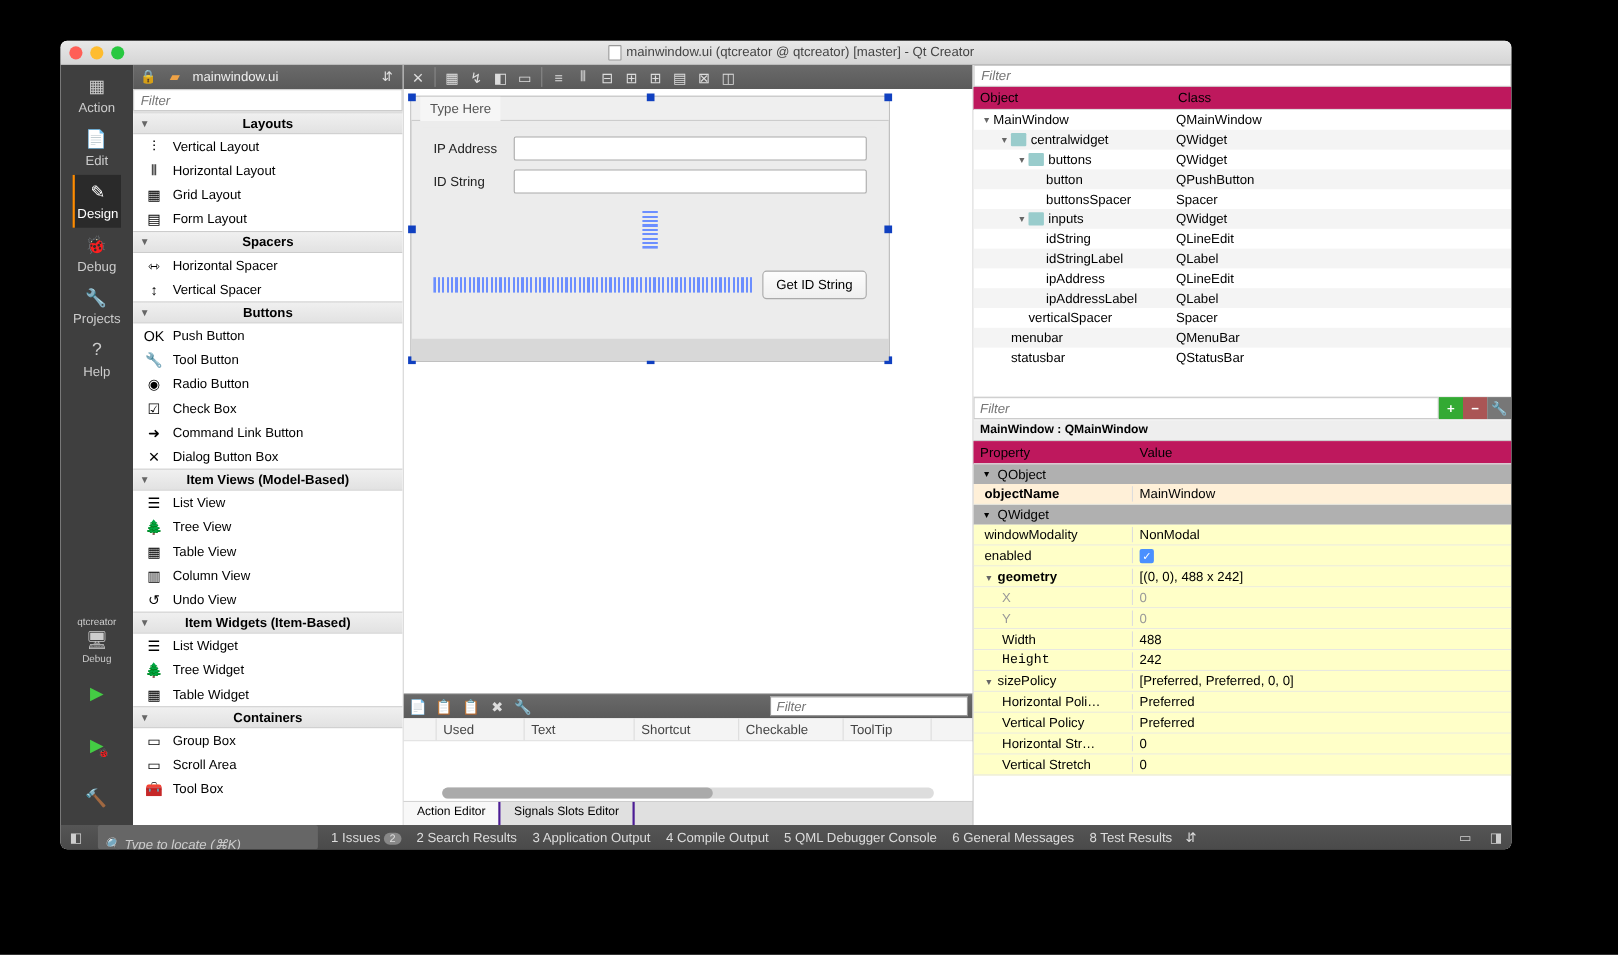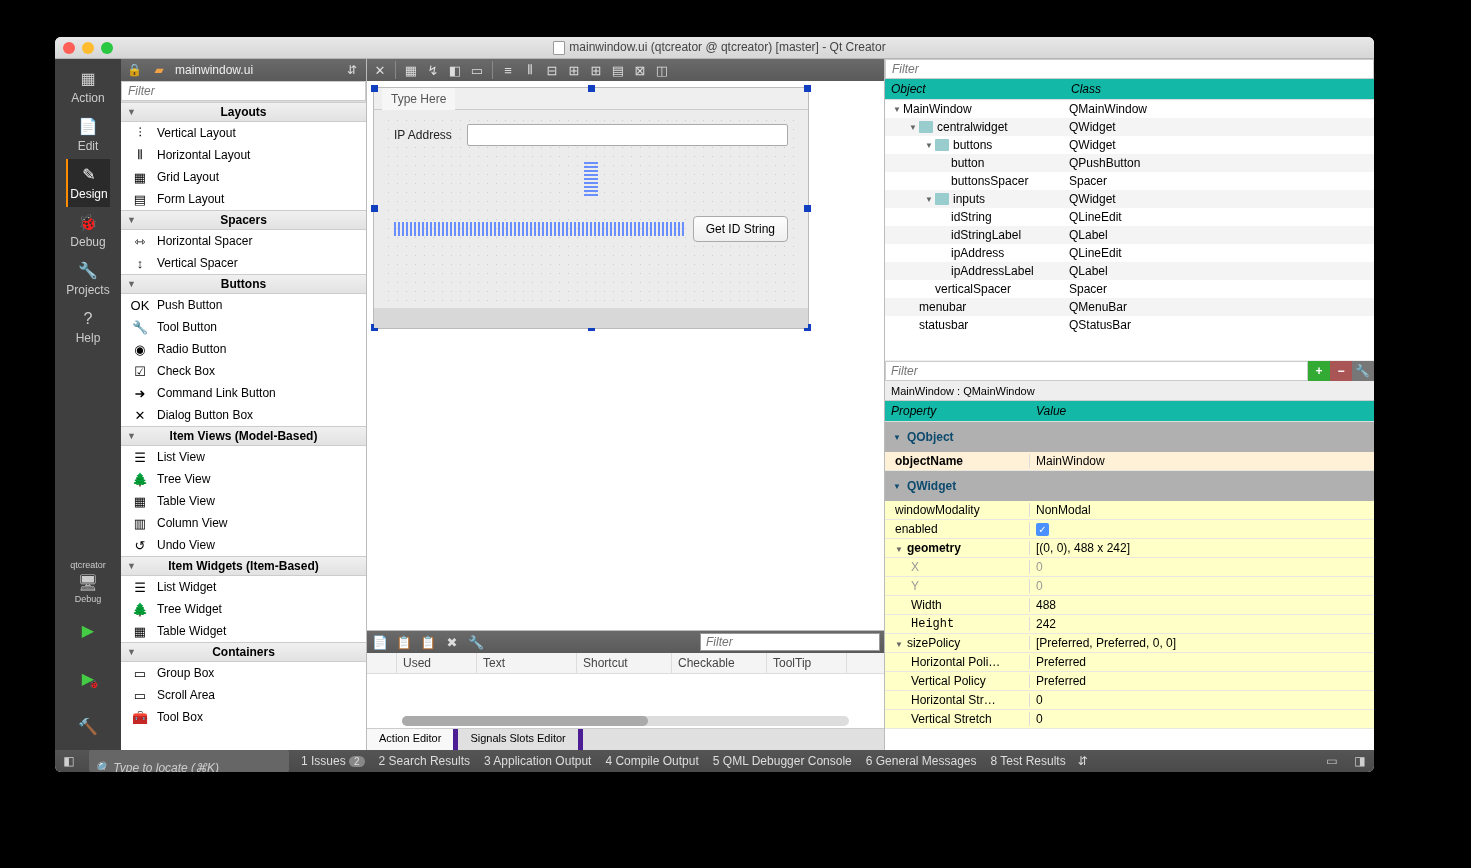--- a/index.html
+++ b/index.html
@@ -45,42 +45,42 @@
 .statusstrip { position:absolute; left:0; right:0; bottom:0; height:20px; background:#d8d8d8;}
 .action-panel { height:120px; border-top:1px solid #bbb; display:flex; flex-direction:column; background:#fff;}
 .ap-toolbar { height:22px; background:linear-gradient(#6a6a6a,#5a5a5a); display:flex; align-items:center; padding:0 4px; gap:6px;}
 .ap-filter { width:180px; height:18px; background:#fff; border:1px solid #999; font-style:italic; color:#888; padding:0 5px;}
 .ap-header { display:flex; background:#f4f4f4; border-bottom:1px solid #ddd; font-size:11px; color:#444;}
 .ap-header > div { padding:3px 6px; border-right:1px solid #ddd;}
 .ap-body { flex:1; background:#fff; position:relative;}
 .ap-scroll { position:absolute; bottom:2px; left:35px; right:35px; height:10px; background:#ddd; border-radius:5px;}
 .ap-scroll::after{content:"";position:absolute;left:0;width:55%;height:100%;background:#aaa;border-radius:5px;}
 .tabs { height:22px; display:flex; background:#e0e0e0; border-top:1px solid #ccc;}
-.tab { padding:3px 12px; font-size:11px; border-right:5px solid #4c1d95; cursor:pointer;}
+.tab { padding:3px 12px; font-size:11px; border-right:2px solid #4c1d95; cursor:pointer;}
 .tab.active { background:#f8f8f8;}
 .col-right { width:490px; display:flex; flex-direction:column; border-left:1px solid #bbb;}
-.tree-header, .prop-header { display:flex; background:#14b8a6; border-bottom:1px solid #ddd; font-size:11px;font-style:italic;}
+.tree-header, .prop-header { display:flex; background:#be185d; border-bottom:1px solid #ddd; font-size:11px;}
 .tree-header > div, .prop-header > div { padding:3px 6px;}
 .obj-tree { height:260px; overflow:auto; background:#fff; font-size:12px;}
 .obj-row { display:flex; align-items:center; height:18px;}
 .obj-row:nth-child(even){background:#f4f4f4;}
 .cell-o { width:180px; display:flex; align-items:center; overflow:hidden;}
 .cell-c { flex:1; padding-left:4px;}
 .disc { font-size:8px; color:#666; width:12px; text-align:center;}
 .oi { width:14px; height:12px; background:#9cc; margin-right:4px; border-radius:1px;}
 .prop-toolbar { height:22px; background:#eee; display:flex; align-items:center;}
 .prop-filter { flex:1; height:20px; border:1px solid #ccc; font-style:italic; color:#888; padding:0 5px;}
 .pm-btn { width:22px; height:20px; display:flex;align-items:center;justify-content:center; color:#fff; font-weight:bold; background:#6a6a6a; cursor:pointer;}
 .pm-add{background:#3a3;} .pm-sub{background:#a55;} .pm-wr{background:#777;}
-.prop-path { background:#eee; padding:3px 6px; font-size:11px; border-bottom:1px solid #ccc;}
+.prop-path { background:#eee; padding:3px 6px; font-size:11px; border-bottom:1px solid #ccc;font-weight:bold;}
 .prop-list { flex:1; overflow:auto; font-size:12px;}
 .prop-row { display:flex; height:19px; align-items:center; border-bottom:1px solid #e8e8e0;}
 .pn { width:145px; padding-left:10px; border-right:1px solid #ddd;}
 .pv { flex:1; padding-left:6px;}
-.prop-group { background:#b0b0b0; color:#0c4a6e; font-weight:bold; padding:2px 8px; height:30px; display:flex; align-items:center;}
+.prop-group { background:#b0b0b0; color:#000000; font-weight:normal; padding:2px 8px; height:18px; display:flex; align-items:center;}
 .prop-group::before{content:"▼"; font-size:8px; margin-right:6px;}
 .yq{background:#ffffc8;} .yo{background:#fff0d8;} .ysub{padding-left:26px; color:#888;}
 .chk { width:13px;height:13px;background:#4a90ff;border-radius:2px;display:inline-flex;align-items:center;justify-content:center;color:#fff;font-size:10px;}
 .bottombar { height:22px; background:linear-gradient(#555,#4a4a4a); display:flex; align-items:center; color:#ddd; font-size:11px; padding:0 6px; gap:12px;}
 .locate { flex:0 0 200px; height:16px; background:#666; border-radius:2px; padding:11px 6px; color:#ccc; font-style:italic;}
 .badge{background:#888;border-radius:8px;padding:0 5px;font-size:10px;}
 </style>
 </head>
 <body>
 
@@ -281,20 +281,24 @@
           <div class="selhandle" style="right:-3px;bottom:-3px"></div>
           <div class="selhandle" style="left:50%;bottom:-3px;margin-left:-3px"></div>
           <div class="menustrip">
               <span class="typehere">Type Here</span>
             </div>
           <div class="fp-body">
             <div class="row">
                 <span class="lbl">IP Address</span>
                 <div class="le"></div>
               </div>
+            <div class="row">
+                <span class="lbl">ID String</span>
+                <div class="le"></div>
+              </div>
             <div class="spacer-v"></div>
             <div class="row" style="margin-top:20px">
                 <div class="hspace"></div>
                 <button class="btn">Get ID String</button>
               </div>
           </div>
           <div class="statusstrip"></div>
         </div>
       </div>
       <div class="action-panel">

